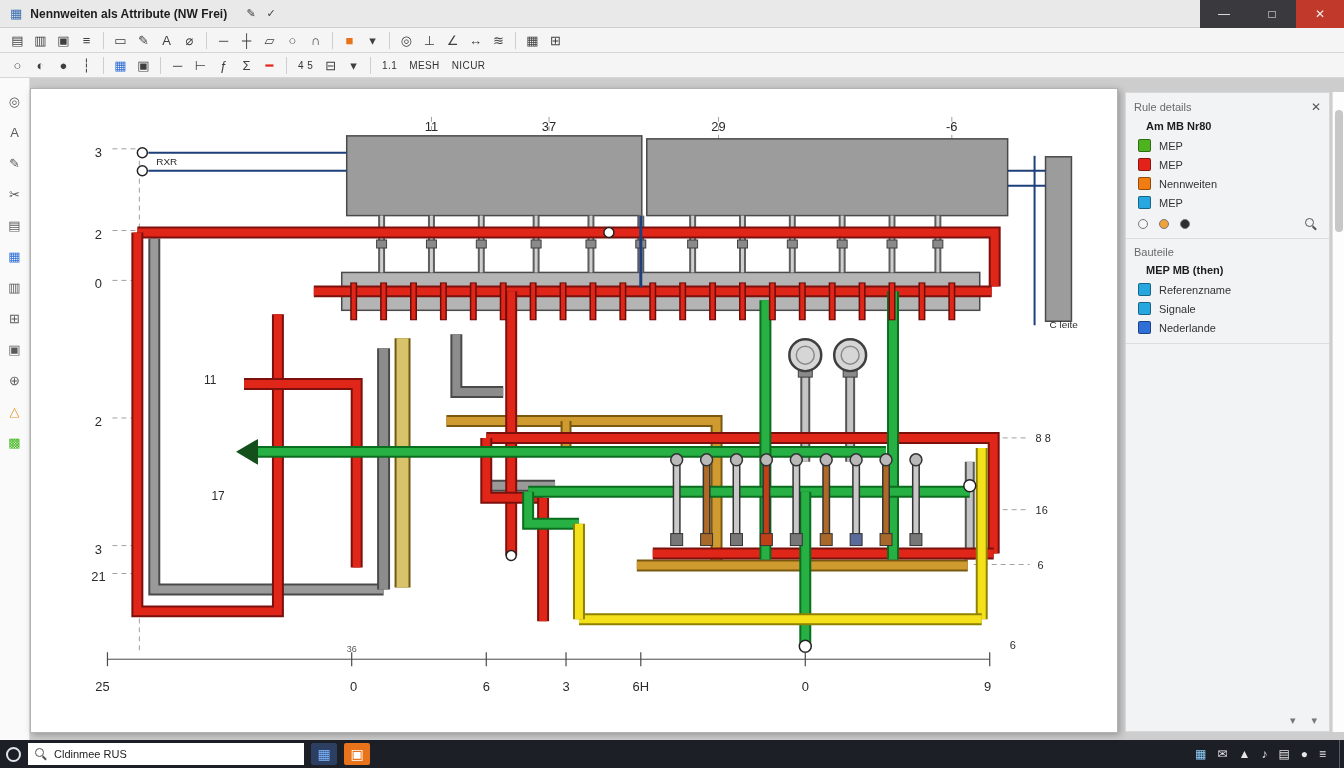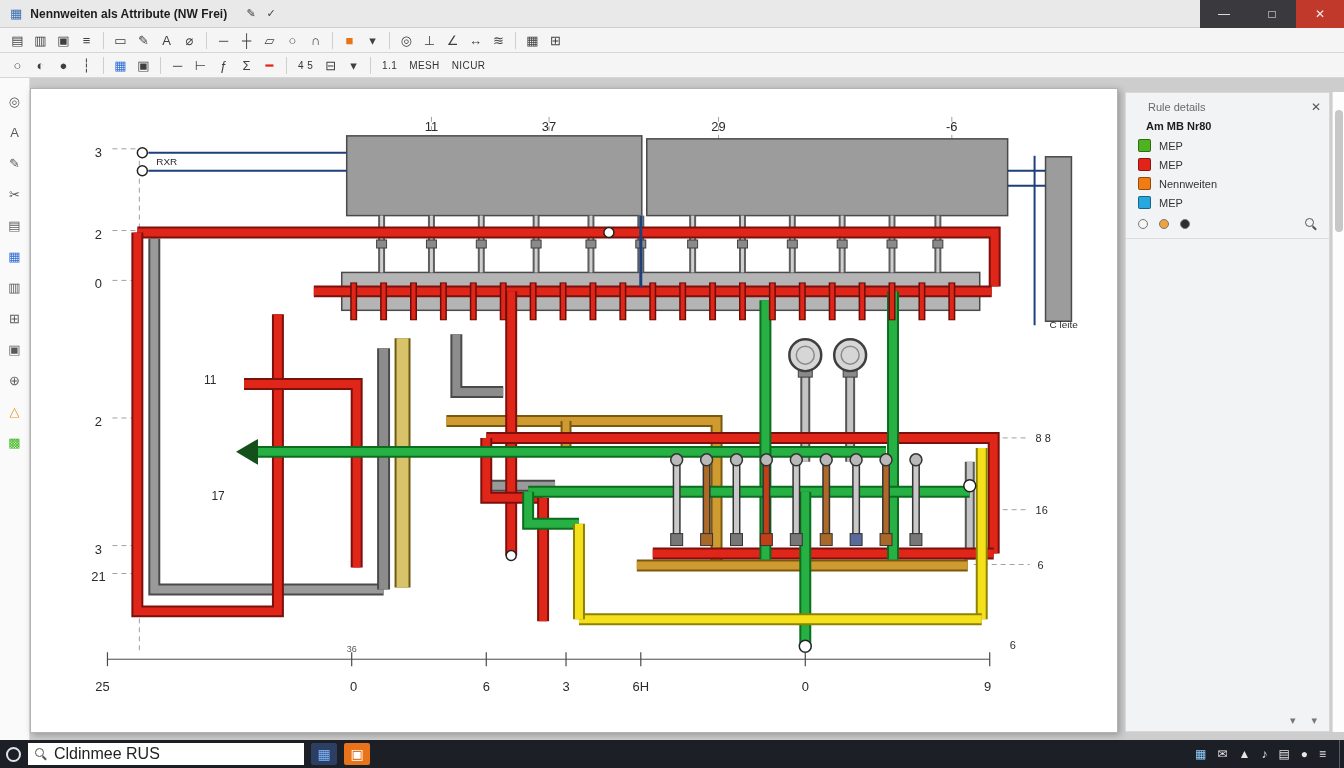--- a/index.html
+++ b/index.html
@@ -34,21 +34,21 @@
     background:#fafafa; border-right:1px solid #ddd;
     display:flex; flex-direction:column; align-items:center; padding-top:14px; gap:13px; }
   .left-strip .ticon { width:20px; height:18px; font-size:13px; color:#5a5a5a; margin:0; }
   .canvas { position:absolute; left:30px; top:10px; width:1088px; height:645px;
     background:#ffffff; border:1px solid #b3b3b3; box-shadow:2px 2px 7px rgba(0,0,0,.28); }
   .canvas svg { display:block; }
   
   .right-panel { position:absolute; left:1125px; top:14px; width:205px; bottom:8px;
     background:#f2f3f5; border:1px solid #d8d8d8; font-size:11px; color:#333; }
   .panel-section { padding:3px 0 6px 0; border-bottom:1px solid #dcdcdc; }
-  .panel-header { display:flex; align-items:center; padding:4px 8px 2px 8px; color:#6a6a6a;margin-left:14px; }
+  .panel-header { display:flex; align-items:center; padding:4px 8px 2px 8px; color:#6a6a6a; }
   .panel-close { margin-left:auto; color:#555; font-size:12px; cursor:default; }
   .panel-heading { font-weight:bold; padding:4px 20px; color:#1d1d1d; }
   .panel-item { display:flex; align-items:center; gap:8px; padding:3px 12px; }
   .pi-swatch { width:13px; height:13px; border-radius:2px; border:1px solid rgba(0,0,0,.4); flex:none; }
   .swatch-row { display:flex; align-items:center; gap:11px; padding:6px 12px 2px 12px; }
   .sw-circle { width:10px; height:10px; border-radius:50%; border:1px solid #777; display:inline-block; }
   .mag { width:12px; height:12px; position:relative; flex:none; }
   .mag::before { content:""; position:absolute; width:7px; height:7px; border:1.6px solid #555;
     border-radius:50%; left:0; top:0; }
   .mag::after { content:""; position:absolute; width:5px; height:1.6px; background:#555;
@@ -58,21 +58,21 @@
     color:#777; font-size:11px; }
   .panel-scroll { position:absolute; right:0; top:14px; bottom:8px; width:12px;
     background:#fdfdfd; border-left:1px solid #e0e0e0; }
   .scroll-thumb { position:absolute; top:18px; left:2px; width:8px; height:122px;
     background:#c7c7c7; border-radius:4px; }
   
   .taskbar { height:28px; background:#1d1f27; display:flex; align-items:center;
     padding:0 0 0 6px; gap:7px; }
   .start { width:15px; height:15px; border:2px solid #dfe3ea; border-radius:50%; flex:none; }
   .search-box { width:276px; height:22px; background:#fff; display:flex; align-items:center;
-    gap:7px; padding:0 7px; font-size:16px; color:#222; }
+    gap:7px; padding:0 7px; font-size:11px; color:#222; }
   .task-app { width:26px; height:22px; display:flex; align-items:center; justify-content:center;
     border-radius:2px; font-size:14px; }
   .tray { margin-left:auto; display:flex; align-items:center; gap:11px;
     color:#e6e6e6; font-size:12px; padding-right:6px; }
   .show-desktop { width:5px; height:28px; border-left:1px solid #565a66; }
 </style>
 </head>
 <body>
 
 <div class="app">
@@ -437,20 +437,40 @@
           </div>
         <div class="swatch-row">
           <span style="display:flex;gap:11px;">
               <span class="sw-circle" style="background: rgb(245, 245, 245);"></span>
               <span class="sw-circle" style="background: rgb(240, 162, 60);"></span>
               <span class="sw-circle" style="background: rgb(46, 46, 46);"></span>
             </span>
           <span class="mag mag-right"></span>
         </div>
       </div>
+      <div class="panel-section">
+        <div class="panel-header">
+          <span>Bauteile</span>
+        </div>
+        <div class="panel-heading">MEP MB (then)</div>
+        <div>
+            <div class="panel-item">
+              <span class="pi-swatch" style="background: rgb(39, 167, 224);"></span>
+              <span>Referenzname</span>
+            </div>
+            <div class="panel-item">
+              <span class="pi-swatch" style="background: rgb(39, 167, 224);"></span>
+              <span>Signale</span>
+            </div>
+            <div class="panel-item">
+              <span class="pi-swatch" style="background: rgb(47, 111, 216);"></span>
+              <span>Nederlande</span>
+            </div>
+          </div>
+      </div>
       <div class="panel-footer">
           <span>▾</span>
           <span>▾</span>
         </div>
     </div>
 
     <div class="panel-scroll">
       <div class="scroll-thumb"></div>
     </div>
 

